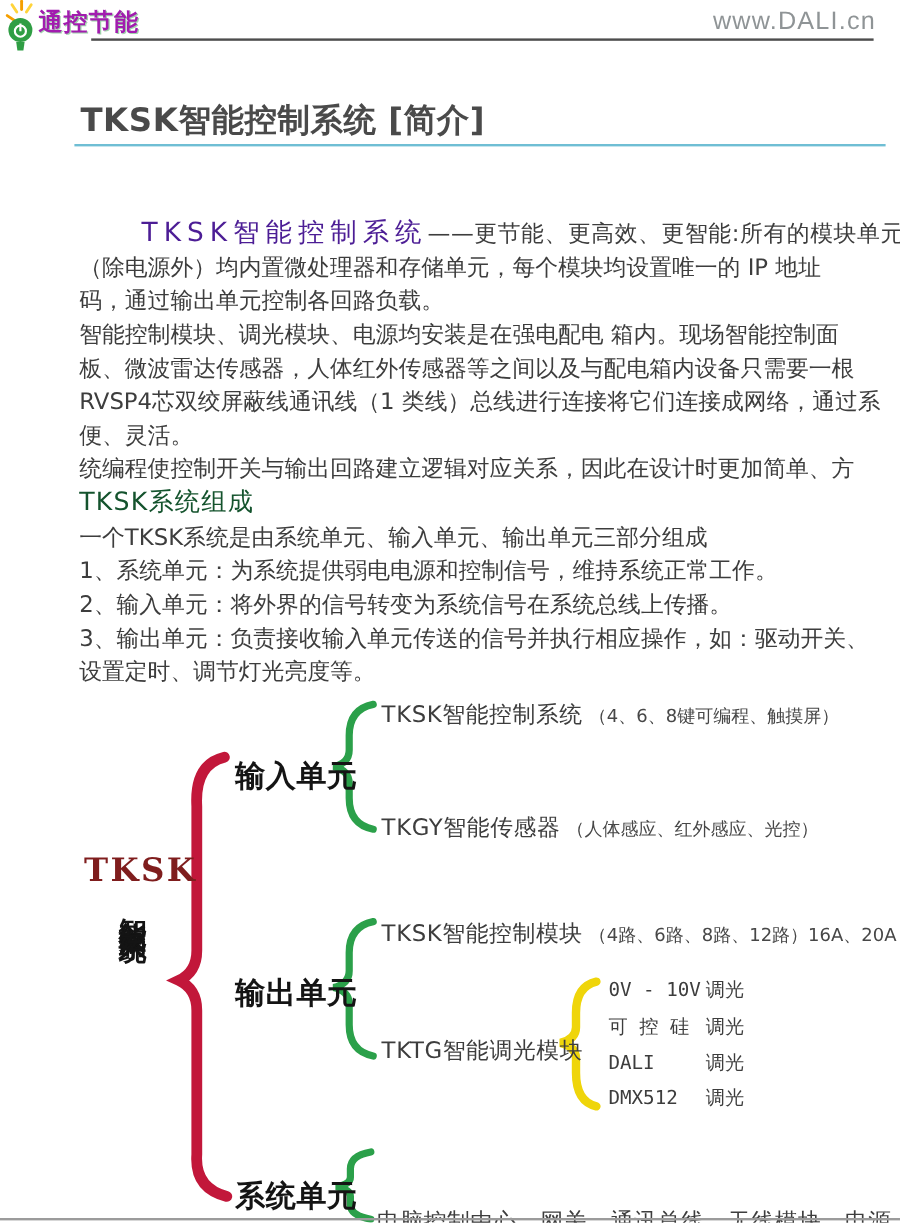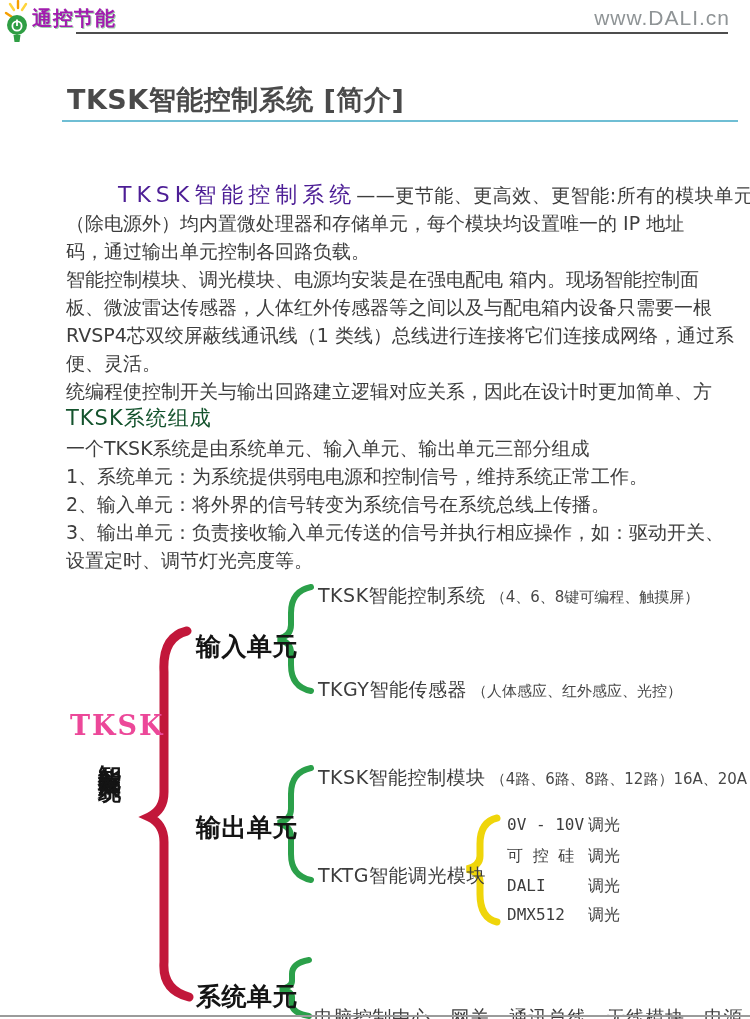--- a/index.html
+++ b/index.html
@@ -42,21 +42,21 @@
   .comp-heading { left:66px; top:404px; font-size:21px; color:#14532d; letter-spacing:1px; }
   .comp-lines { left:66px; top:434px; font-size:19px; line-height:28px; }
   .comp-lines div { white-space:nowrap; }
 
   
   .tree { left:0; top:560px; width:750px; height:459px; }
   .tree svg { position:absolute; left:0; top:0; }
   .root-latin {
     position:absolute; left:70px; top:150px; width:80px; text-align:center;
     font-family:"DejaVu Serif", serif; font-weight:bold; font-size:27px;
-    letter-spacing:2px; color:#ec4899;
+    letter-spacing:2px; color:#7f1d1d;
   }
   .root-cjk {
     position:absolute; left:96px; top:186px;
     writing-mode:vertical-rl; text-orientation:upright;
     font-size:23px; font-weight:bold; color:#141414; letter-spacing:3px; line-height:28px;
   }
   .branch-label {
     position:absolute; left:196px; font-size:25px; font-weight:bold;
     color:#141414; letter-spacing:0.5px; white-space:nowrap;
   }

